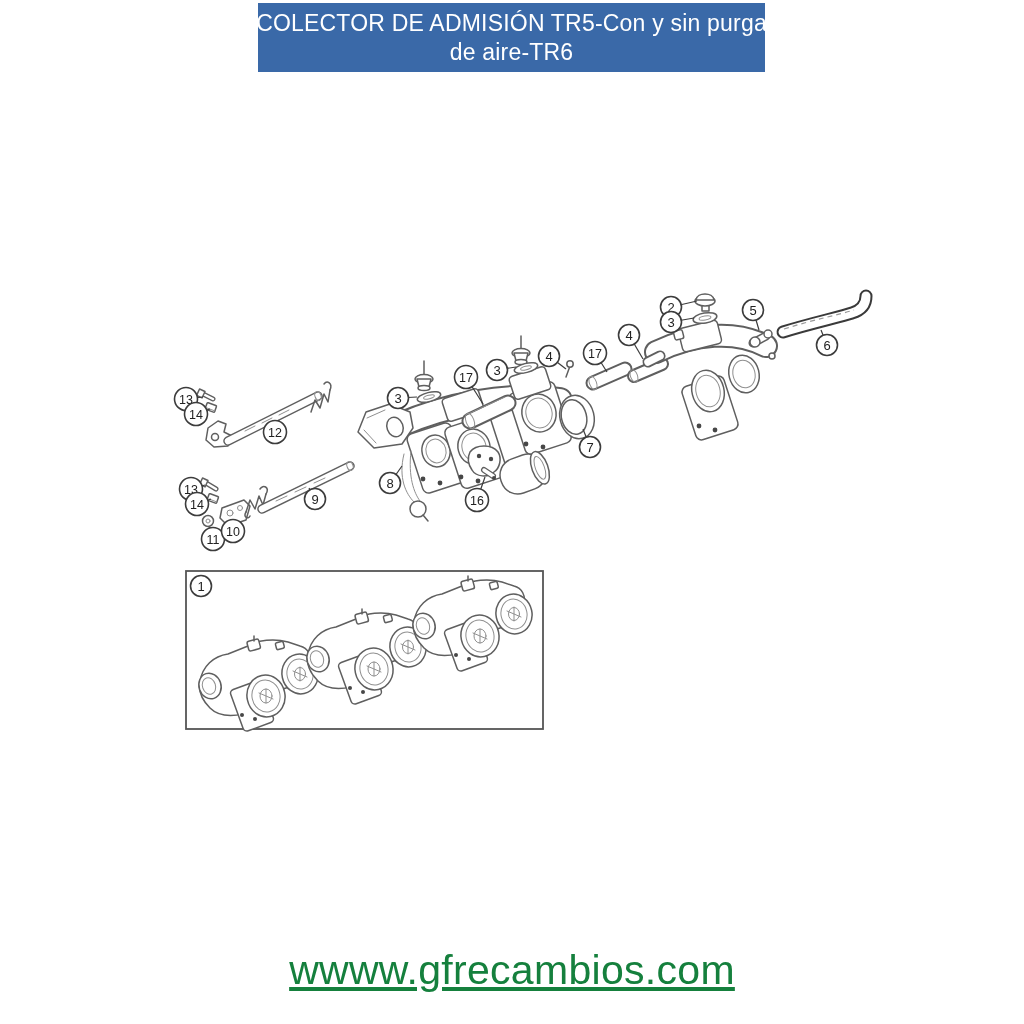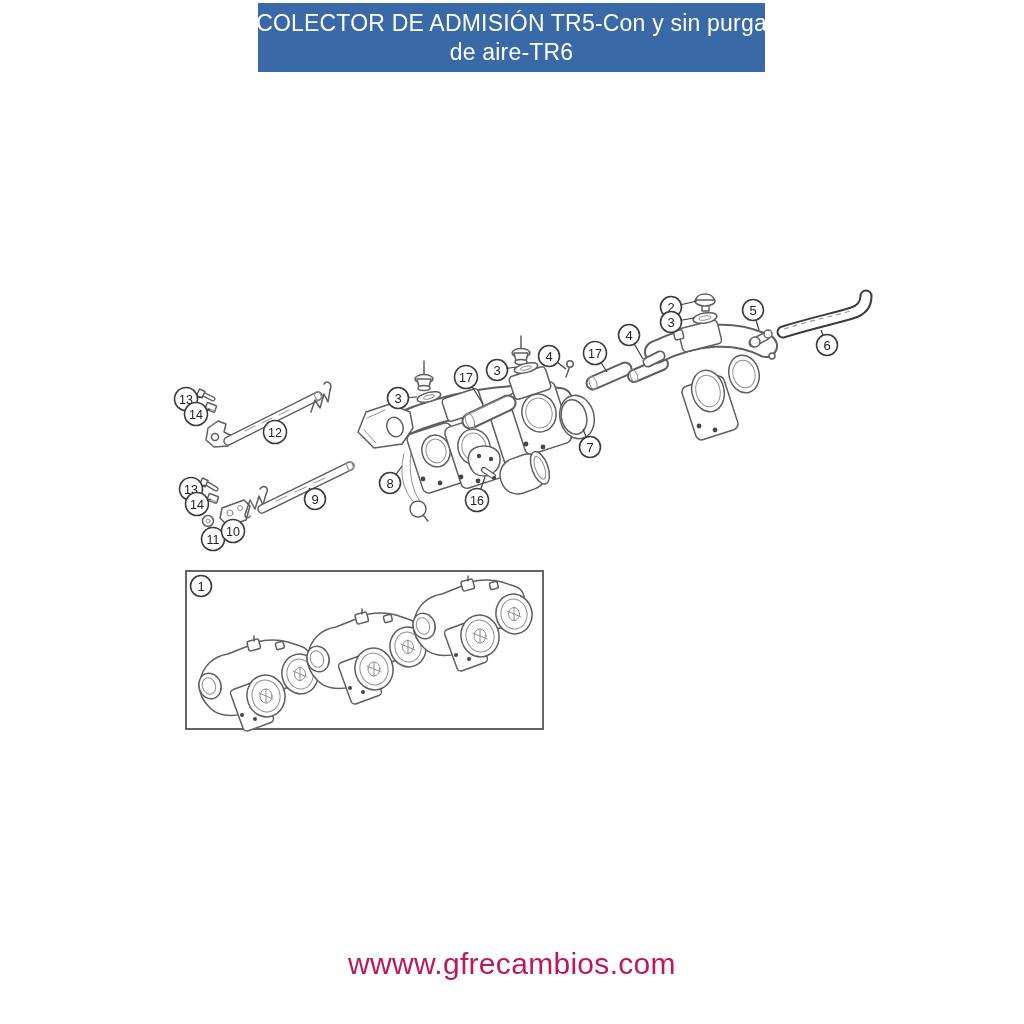--- a/index.html
+++ b/index.html
@@ -2,21 +2,21 @@
 <html><head>
 <meta charset="utf-8">
 <style>
   html,body{margin:0;padding:0;background:#ffffff;}
   .page{position:relative;width:1024px;height:1024px;background:#fff;overflow:hidden;
         font-family:"Liberation Sans",sans-serif;}
   .banner{position:absolute;left:258px;top:3px;width:507px;height:69px;background:#3a69a8;
           display:flex;flex-direction:column;align-items:center;justify-content:center;}
   .banner-line{color:#ffffff;font-size:23px;line-height:29px;white-space:nowrap;letter-spacing:.2px;}
   .footer{position:absolute;left:0;top:947px;width:1024px;text-align:center;}
-  .footer span{color:#be185d;font-size:30px;letter-spacing:.3px;}
+  .footer span{color:#15803d;font-size:41px;letter-spacing:.3px;text-decoration:underline;}
   svg.diagram{position:absolute;left:0;top:0;}
   
   .ln{fill:none;stroke:#5f5f5f;stroke-width:1.5;stroke-linecap:round;stroke-linejoin:round;}
   .thin{fill:none;stroke:#8f8f8f;stroke-width:1;stroke-linecap:round;}
   .fw{fill:#ffffff;stroke:#5f5f5f;stroke-width:1.5;stroke-linejoin:round;}
   .tube-o{fill:none;stroke:#5f5f5f;stroke-linecap:round;}
   .tube-i{fill:none;stroke:#ffffff;stroke-linecap:round;}
   .dot{fill:#474747;stroke:none;}
 </style>
 </head>

